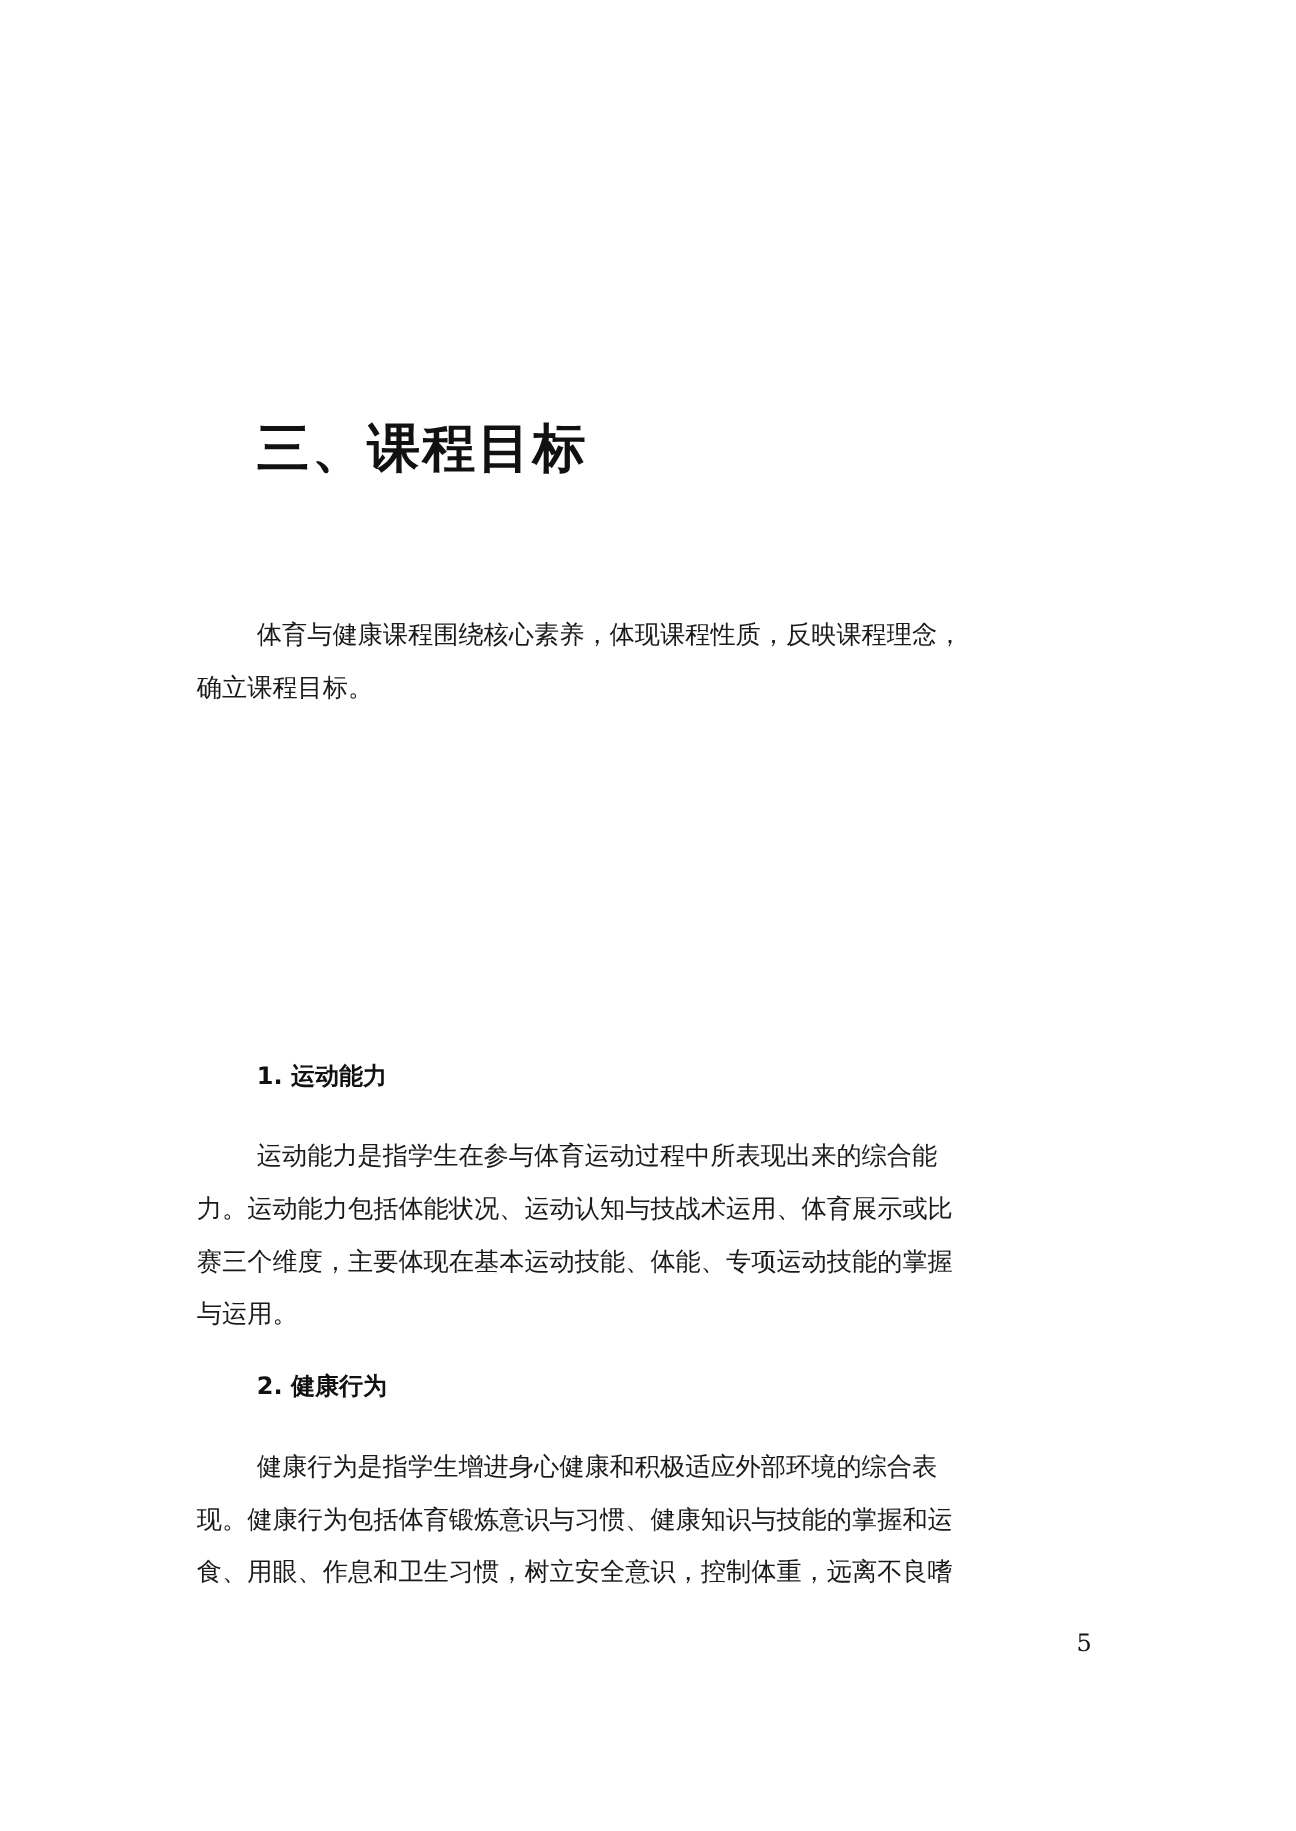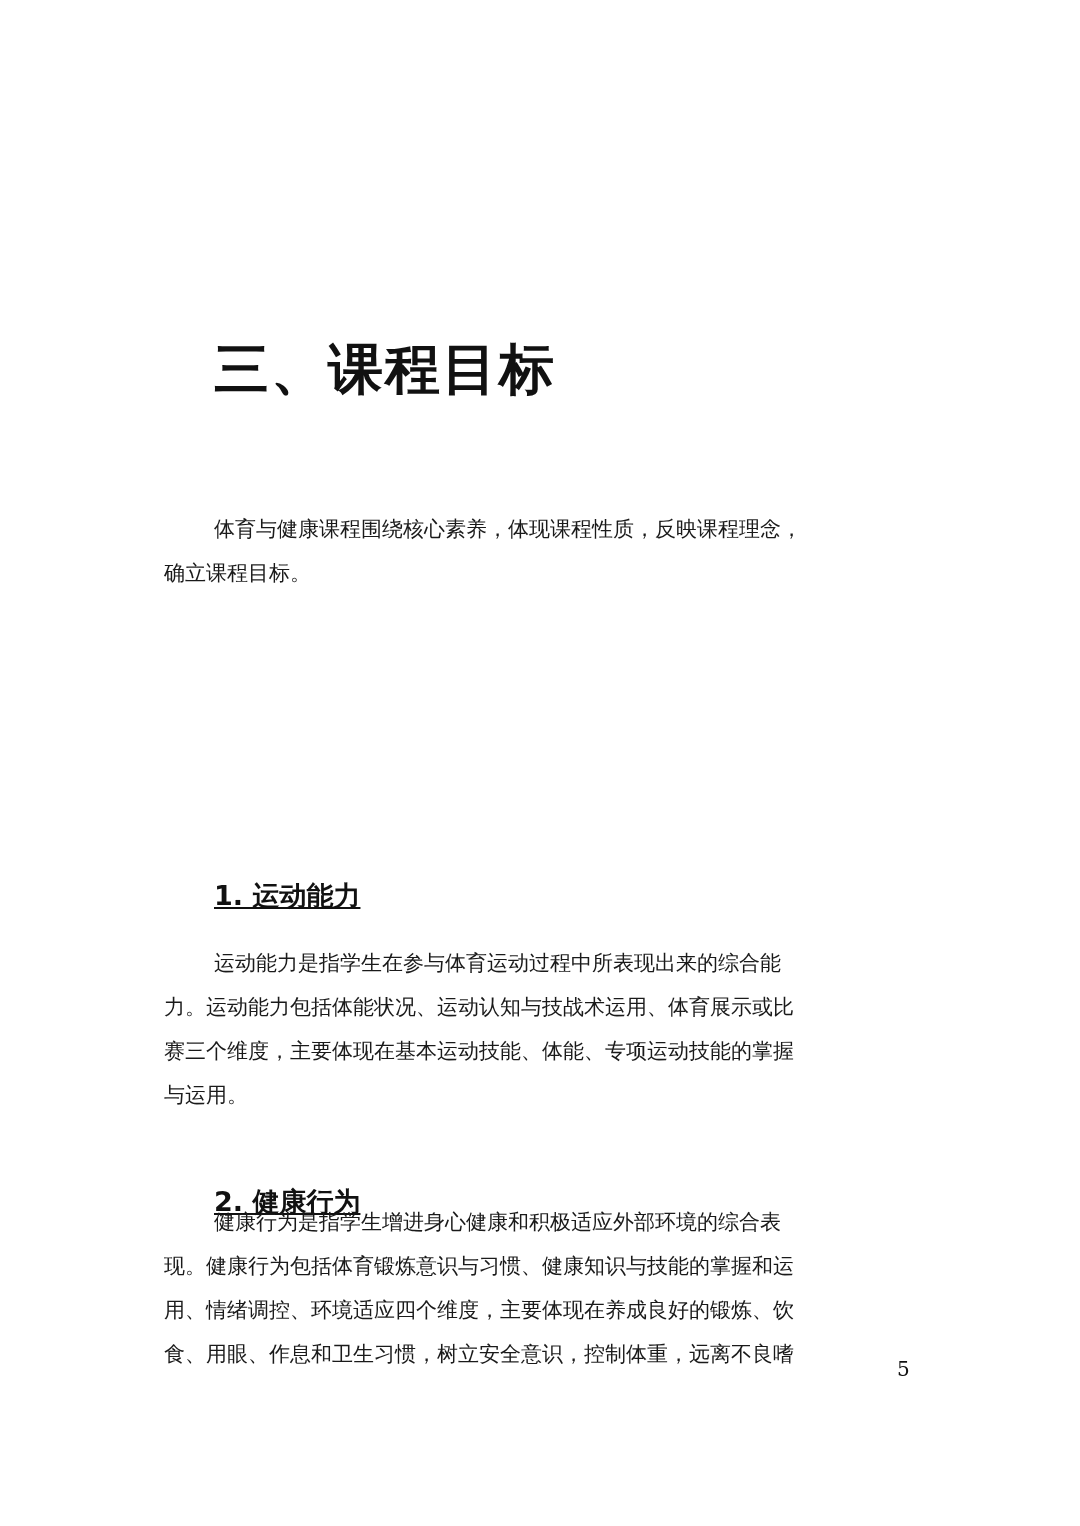--- a/index.html
+++ b/index.html
@@ -1,32 +1,32 @@
 <!DOCTYPE html>
 <html><head>
 <meta charset="utf-8">
 <style>
   html, body { margin: 0; padding: 0; background: #ffffff; }
   body { width: 1080px; height: 1526px; position: relative; overflow: hidden; color: #1a1a1a; }
   .page { position: absolute; left: 0; top: 0; width: 1080px; height: 1526px; }
   .h1 {
     position: absolute; left: 214px; top: 342px;
-    font-family: Liberation Mono, monospace;
-    font-size: 55px; font-weight: bold; letter-spacing: 2px; line-height: 64px;
+    font-family: Liberation Serif, serif;
+    font-size: 44px; font-weight: bold; letter-spacing: 2px; line-height: 64px;
     color: #111;
   }
   .h2 {
     position: absolute; left: 214px; top: 634px;
     font-family: "DejaVu Serif", "Liberation Serif", serif;
     font-size: 33px; font-weight: bold; line-height: 48px; color: #111;
   }
   .h3 {
     position: absolute; left: 214px;
     font-family: "DejaVu Sans", "Liberation Sans", sans-serif;
-    font-size: 27px; font-weight: bold; line-height: 32px; color: #111; text-decoration: underline;
+    font-size: 20px; font-weight: bold; line-height: 32px; color: #111;
   }
   .para {
     position: absolute; left: 164px; width: 760px;
     font-family: "DejaVu Sans", "Liberation Sans", sans-serif;
     font-size: 21px; line-height: 44px; color: #1a1a1a;
   }
   .line { display: block; white-space: nowrap; }
   .line.indent { padding-left: 50px; }
   .page-number {
     position: absolute; left: 897px; top: 1357px;
@@ -50,24 +50,23 @@
 
   <div class="h3" style="top:880px;">1. 运动能力</div>
 
   <div class="para" style="top:941px;">
     <span class="line indent">运动能力是指学生在参与体育运动过程中所表现出来的综合能</span>
     <span class="line">力。运动能力包括体能状况、运动认知与技战术运用、体育展示或比</span>
     <span class="line">赛三个维度，主要体现在基本运动技能、体能、专项运动技能的掌握</span>
     <span class="line">与运用。</span>
   </div>
 
-  <div class="h3" style="top:1186px;">2. 健康行为</div>
+  <div class="h3" style="top:1139px;">2. 健康行为</div>
 
   <div class="para" style="top:1200px;">
     <span class="line indent">健康行为是指学生增进身心健康和积极适应外部环境的综合表</span>
     <span class="line">现。健康行为包括体育锻炼意识与习惯、健康知识与技能的掌握和运</span>
-    <span class="line">用、情绪调控、环境适应四个维度，主要体现在养成良好的锻炼、饮</span>
     <span class="line">食、用眼、作息和卫生习惯，树立安全意识，控制体重，远离不良嗜</span>
   </div>
 
   <div class="page-number">5</div>
 
 </div>
 
 </body></html>

